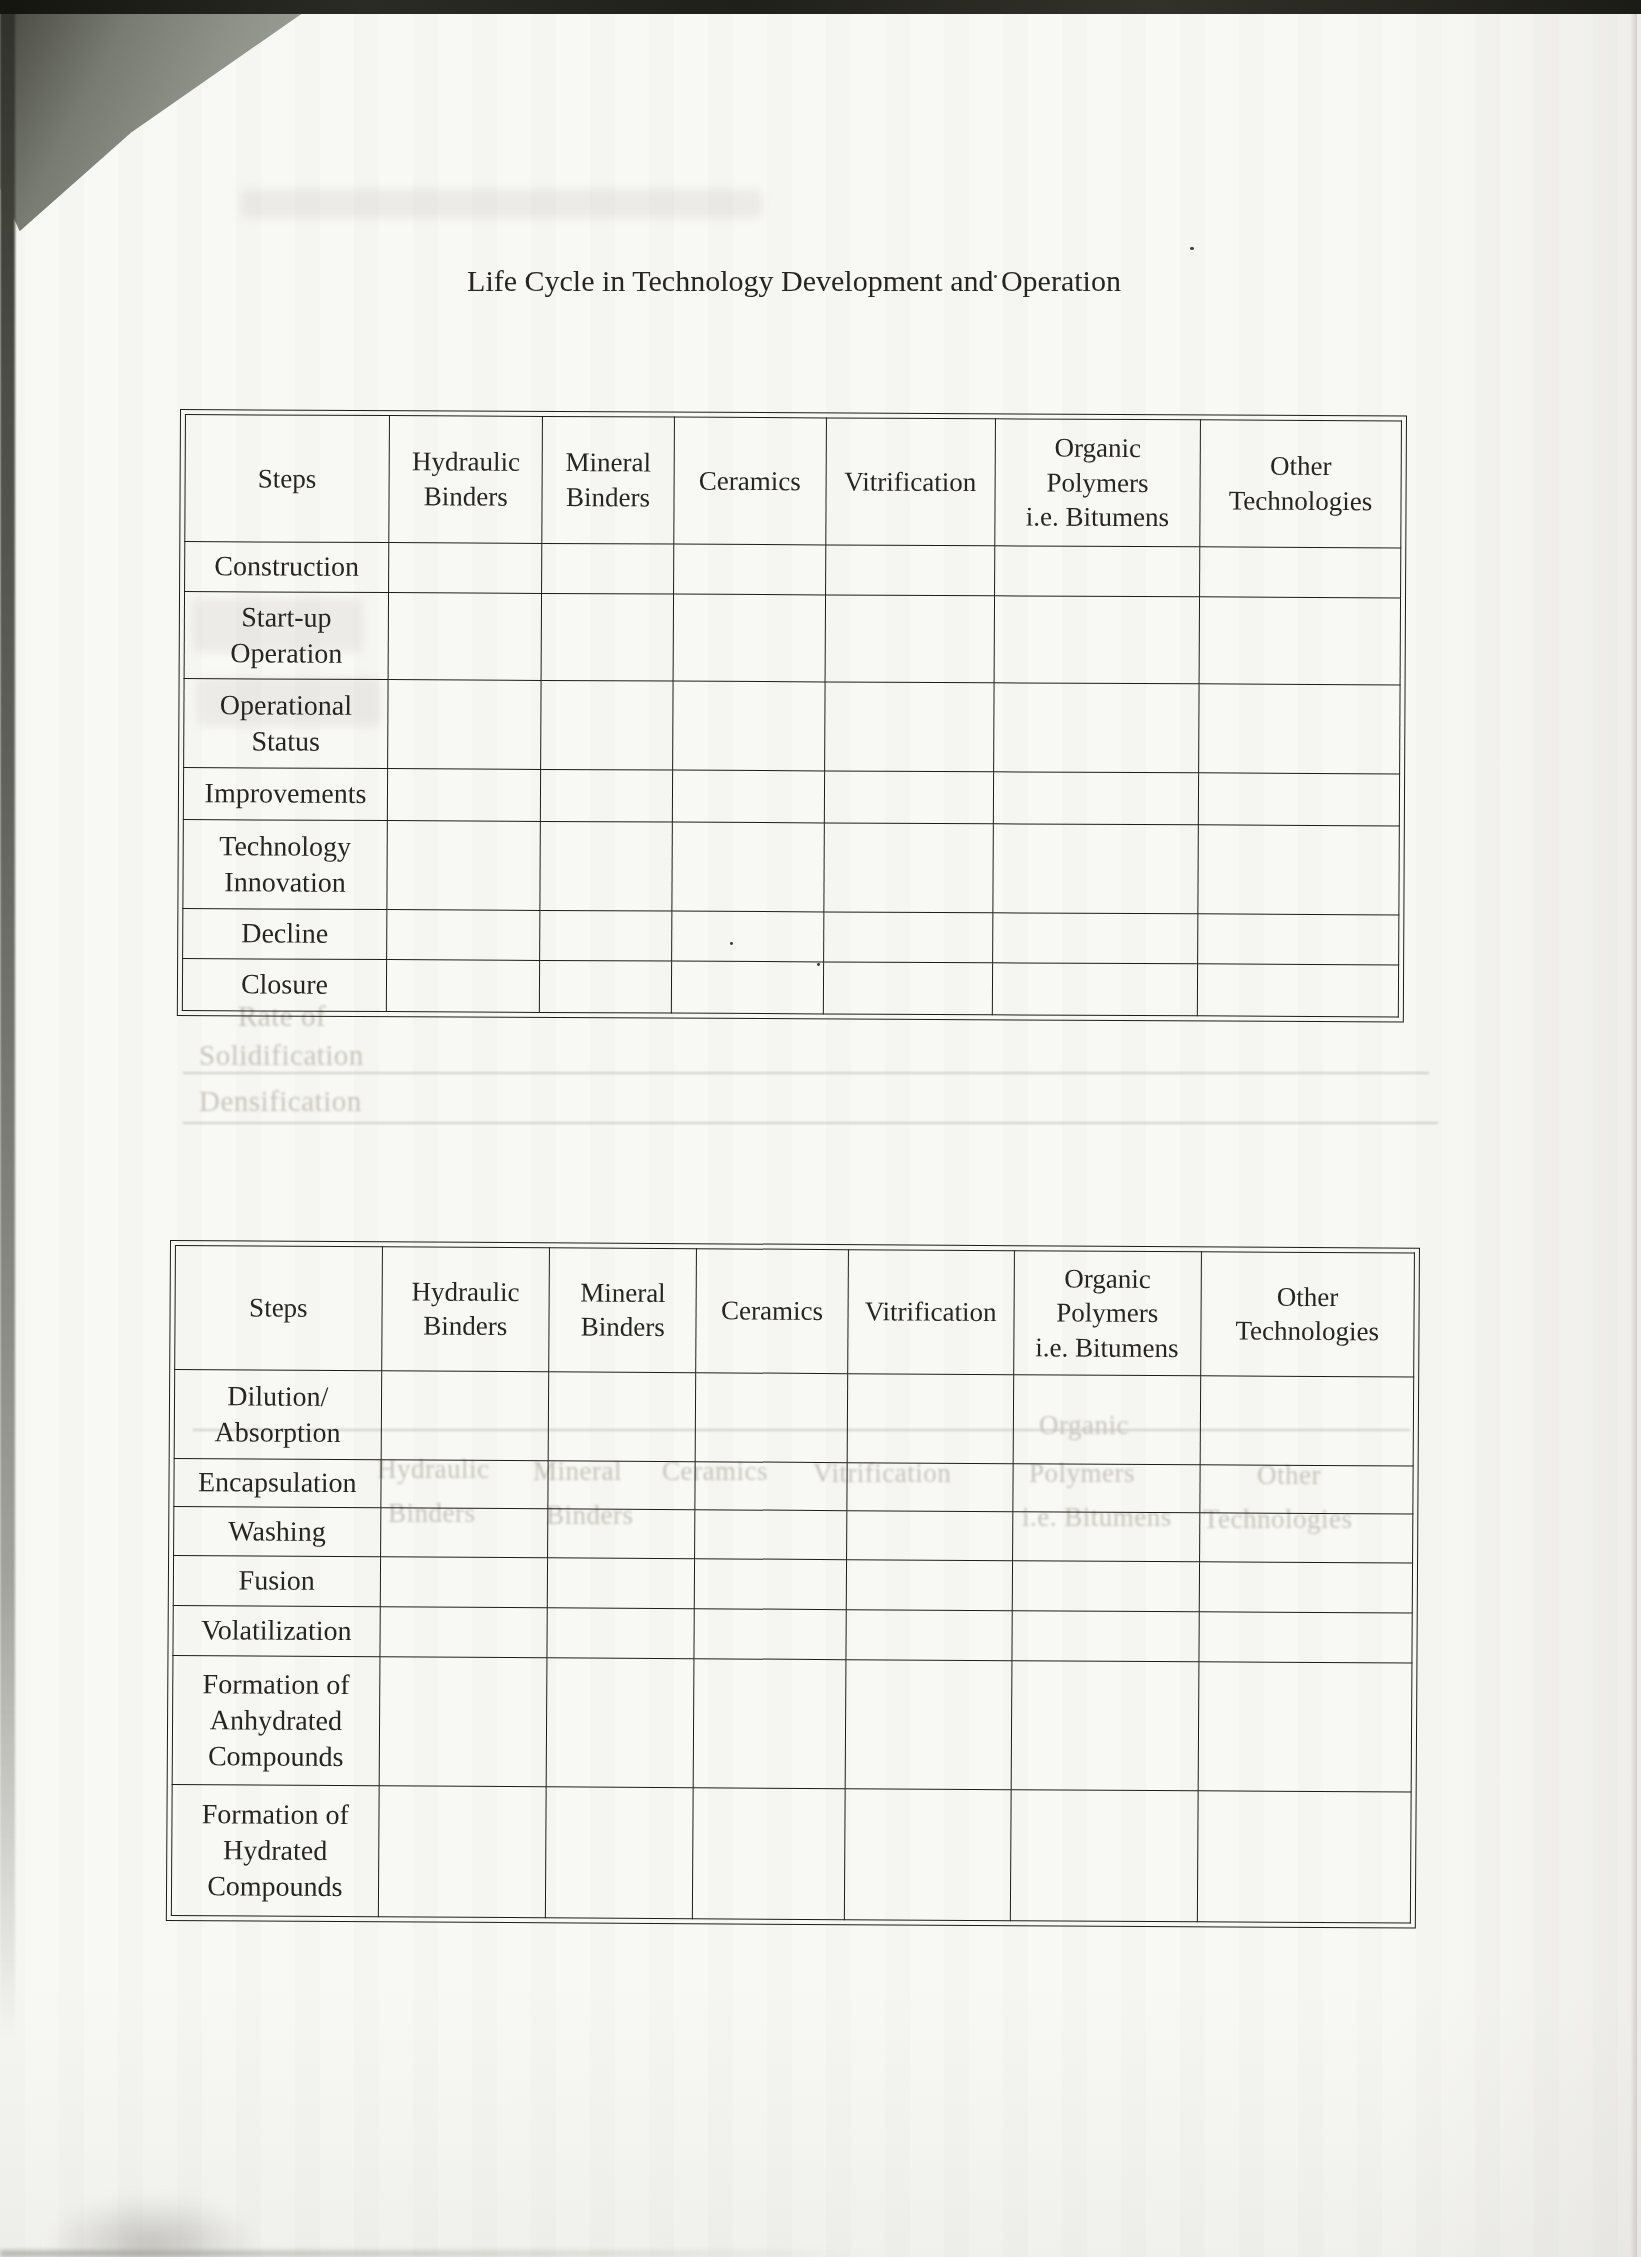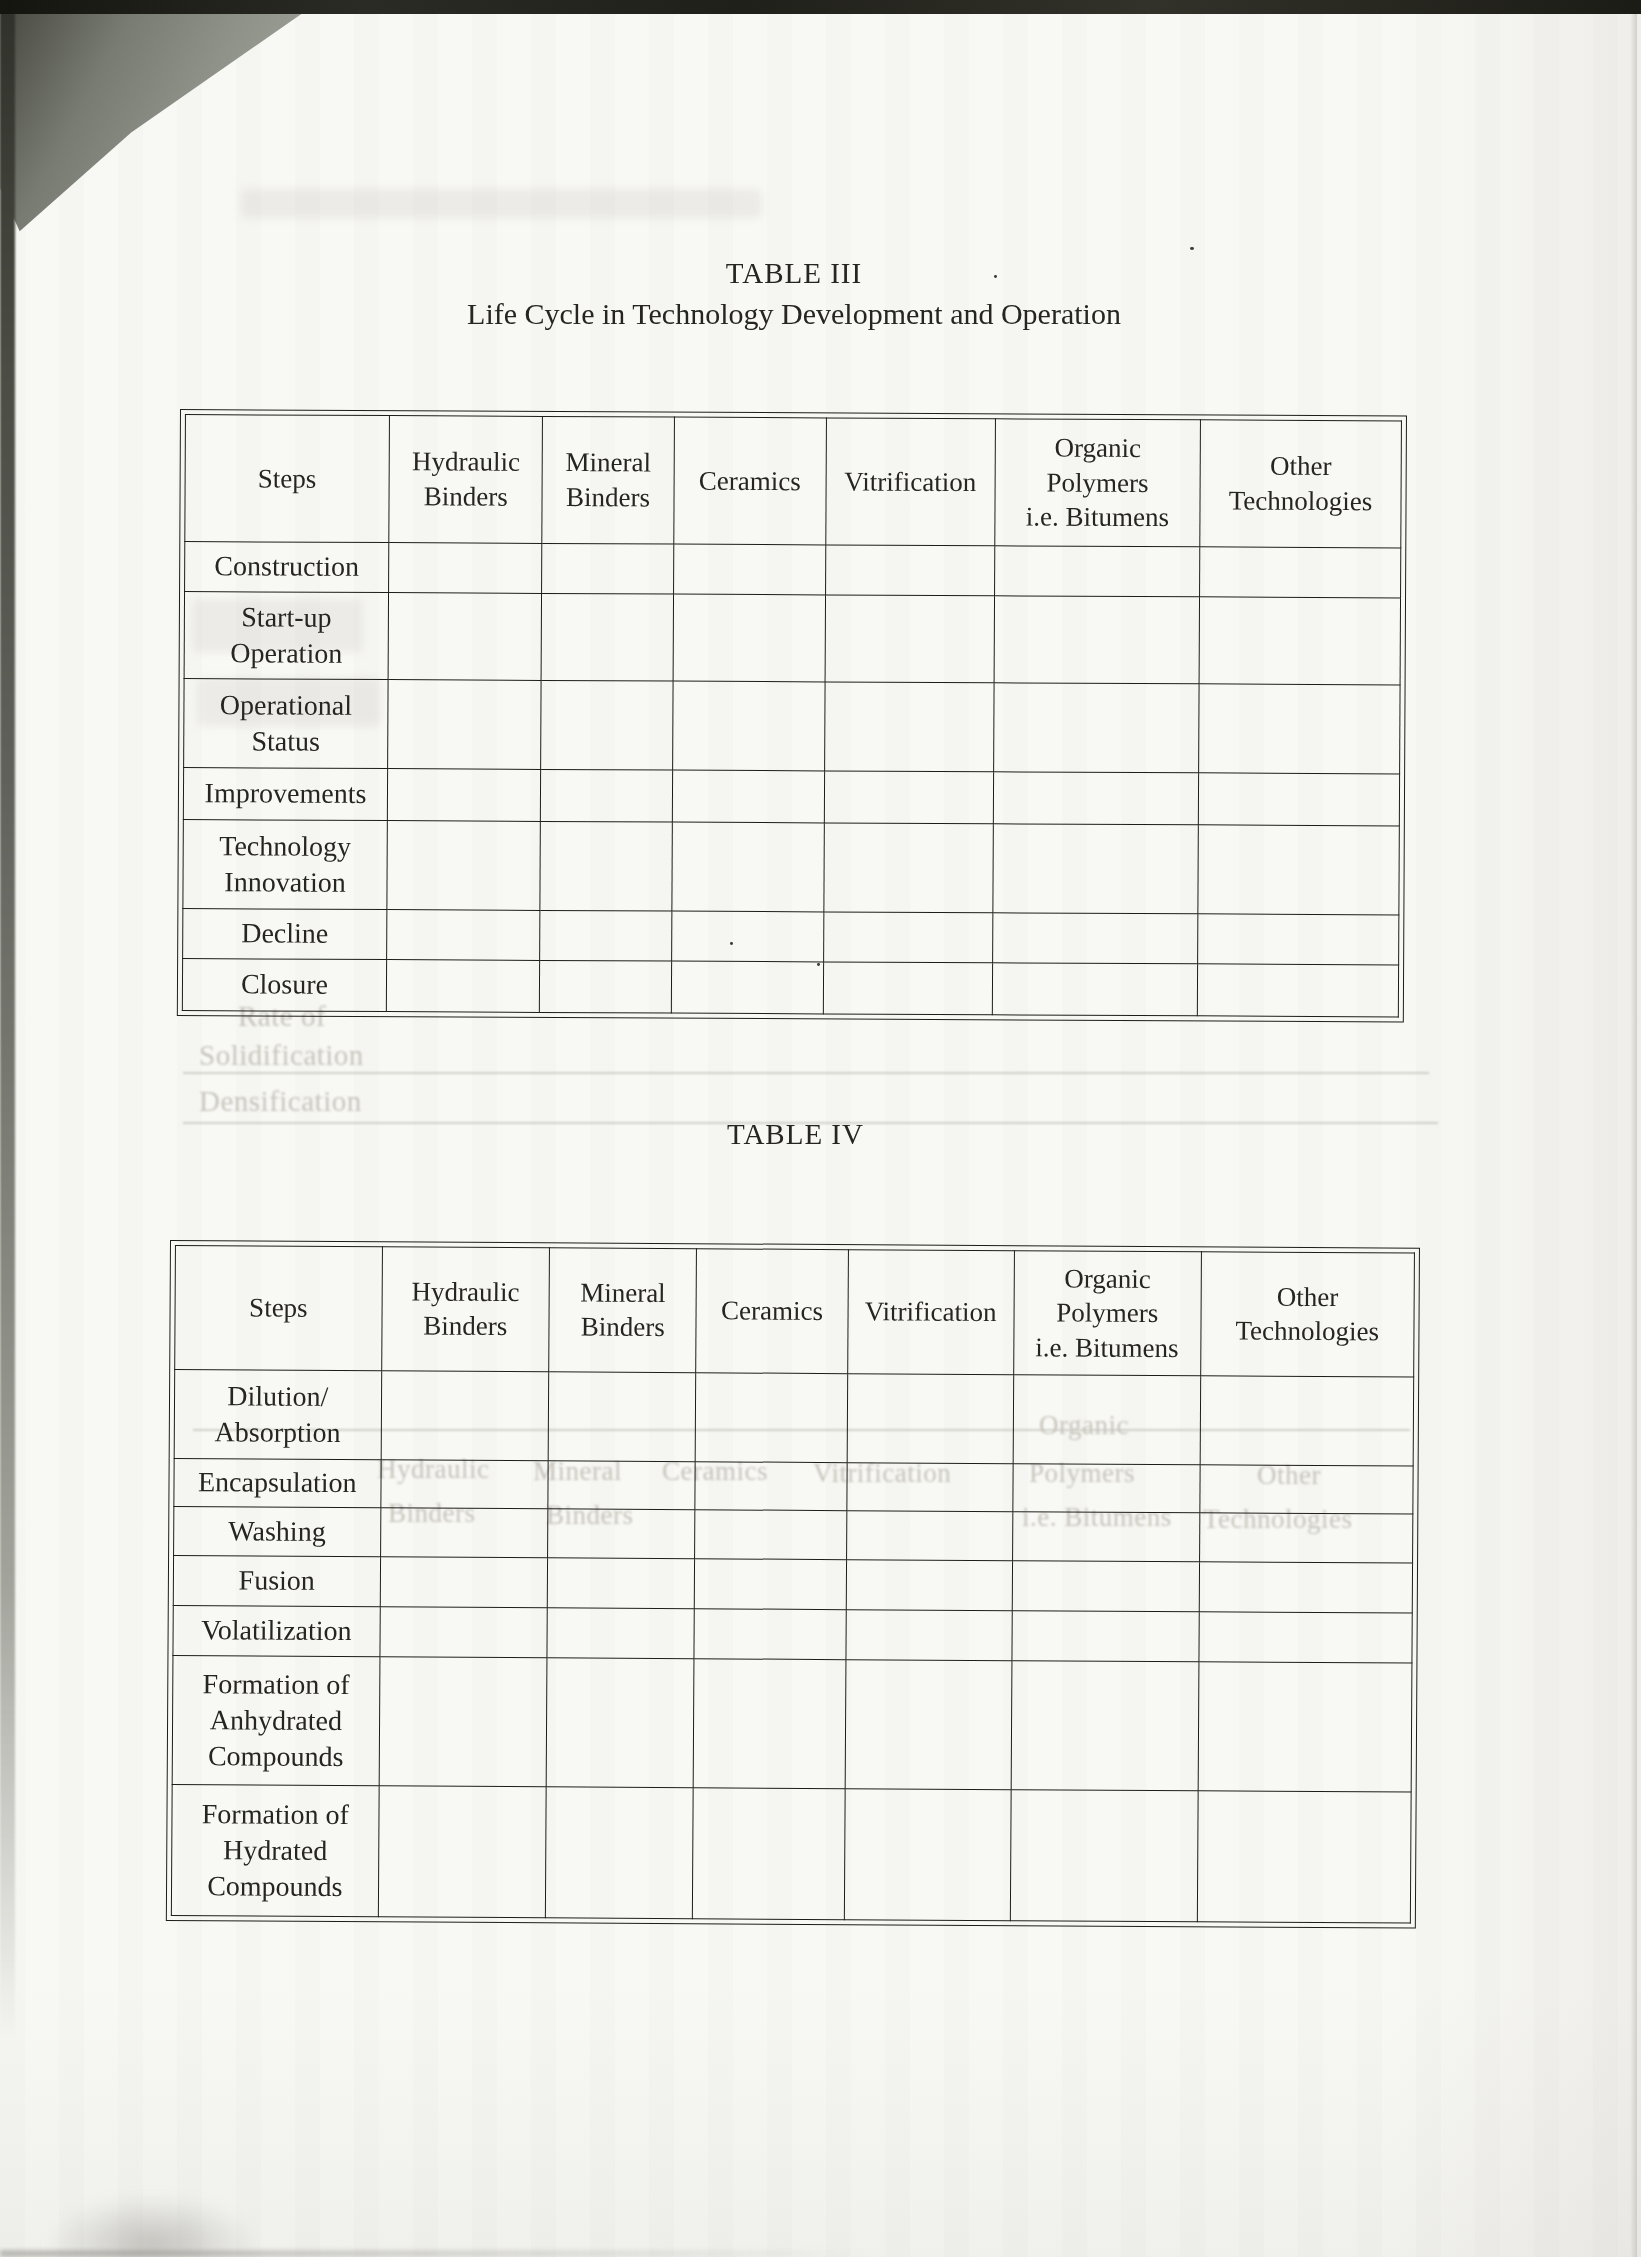--- a/index.html
+++ b/index.html
@@ -94,21 +94,20 @@
 <div class="ghost" style="left:662px; top:1456px; font-size:27px;">Ceramics</div>
 <div class="ghost" style="left:813px; top:1458px; font-size:27px;">Vitrification</div>
 <div class="ghost" style="left:1029px; top:1458px; font-size:27px;">Polymers</div>
 <div class="ghost" style="left:1257px; top:1460px; font-size:27px;">Other</div>
 <div class="ghost" style="left:388px; top:1498px; font-size:27px;">Binders</div>
 <div class="ghost" style="left:546px; top:1500px; font-size:27px;">Binders</div>
 <div class="ghost" style="left:1022px; top:1502px; font-size:27px;">i.e. Bitumens</div>
 <div class="ghost" style="left:1203px; top:1504px; font-size:27px;">Technologies</div>
 
 <div class="title-block" style="left:180px; top:257px; width:1228px;">
-  <div class="title-line">TABLE III</div>
   <div class="subtitle-line">Life Cycle in Technology Development and Operation</div>
 </div>
 
 <div class="table-wrap" style="left:180px; top:409px; width:1217px; transform:rotate(0.3deg);">
   <table class="grid">
       <colgroup>
         <col style="width: 16.8%;">
         <col style="width: 12.6%;">
         <col style="width: 10.8%;">
         <col style="width: 12.5%;">
@@ -197,21 +196,20 @@
           <td></td>
           <td></td>
           <td></td>
           <td></td>
         </tr>
       </tbody>
     </table>
 </div>
 
 <div class="title-block" style="left:170px; top:1118px; width:1251px;">
-  <div class="title-line">TABLE IV</div>
 </div>
 
 <div class="table-wrap" style="left:170px; top:1240px; width:1240px; transform:rotate(0.35deg);">
   <table class="grid">
       <colgroup>
         <col style="width: 16.7%;">
         <col style="width: 13.5%;">
         <col style="width: 11.9%;">
         <col style="width: 12.2%;">
         <col style="width: 13.4%;">

